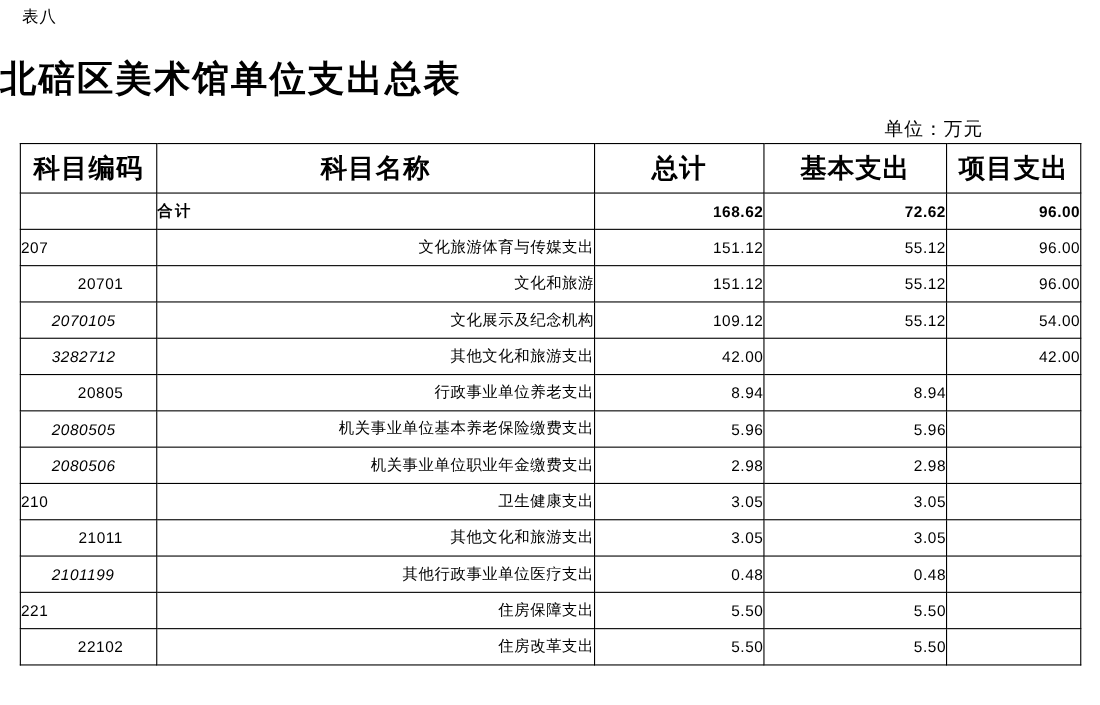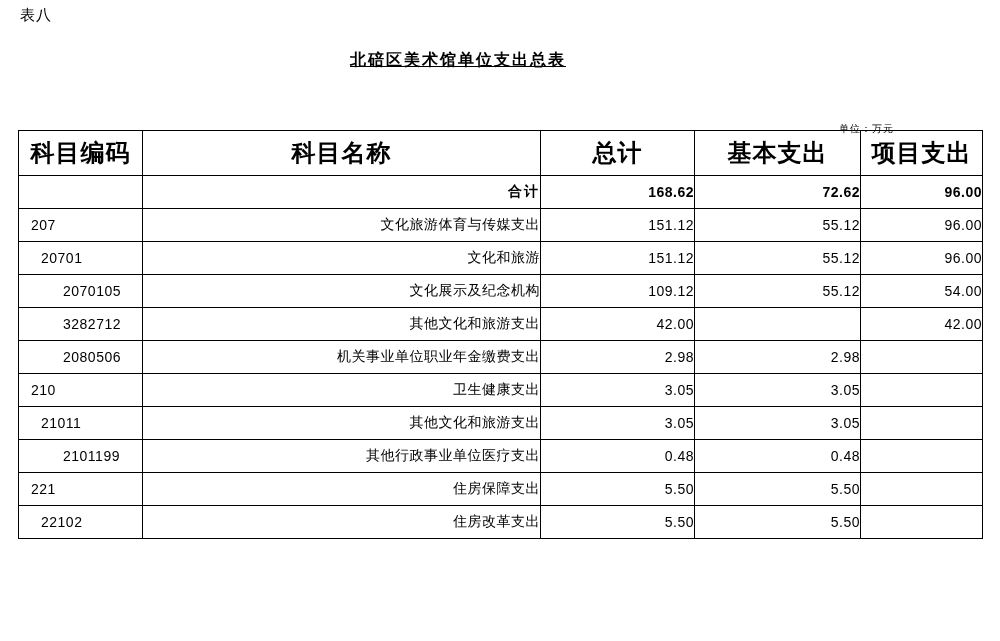--- a/index.html
+++ b/index.html
@@ -27,32 +27,30 @@
     top: 6px;
     font-size: 15px;
     font-family: "Liberation Sans", "DejaVu Sans", sans-serif;
     letter-spacing: 1px;
   }
   .doc-title {
     position: absolute;
     left: 0;
     right: 0;
     top: 50px;
-    text-align: center;
-    font-size: 16px;
+    font-size: 33px;
     font-weight: bold;
     font-family: "Liberation Sans", "DejaVu Sans", sans-serif;
     letter-spacing: 2px;
-    text-decoration: underline;
   }
   .unit-note {
     position: absolute;
     right: 22px;
-    top: 122px;
-    font-size: 10px;
+    top: 106px;
+    font-size: 17px;
     font-family: Liberation Serif, serif;
     letter-spacing: 1px;
   }
   table.budget {
     position: absolute;
     left: 18px;
     top: 130px;
     width: 964px;
     border-collapse: collapse;
     table-layout: fixed;
@@ -79,44 +77,44 @@
   .col-name { width: 398px; }
   .col-total { width: 154px; }
   .col-basic { width: 166px; }
   .col-project { width: 122px; }
 
   td.code {
     text-align: left;
     padding-left: 12px;
     letter-spacing: 0.5px;
   }
-  td.code.lv1 { padding-left: 12px; }
-  td.code.lv2 { padding-left: 22px; }
-  td.code.lv3 { padding-left: 44px; }
+  td.code.lv1 { }
+  td.code.lv2 { padding-left: 22px; text-align: center; }
+  td.code.lv3 { padding-left: 28px; font-style: italic; }
 
   td.name {
     text-align: right;
     padding-left: 10px;
     letter-spacing: 0.5px;
   }
   td.name.lv1 { padding-left: 10px; }
   td.name.lv2 { padding-left: 38px; }
   td.name.lv3 { padding-left: 46px; }
 
   td.num {
     text-align: right;
     padding-right: 10px;
     font-family: "Liberation Sans", "DejaVu Sans", sans-serif;
     letter-spacing: 0.5px;
   }
   tr.total-row td {
     font-weight: bold;
   }
   tr.total-row td.name {
-    text-align: right;
+    text-align: left;
     padding-left: 0;
     letter-spacing: 2px;
     font-family: Liberation Serif, serif;
   }
 </style>
 </head>
 <body>
 
 <div class="page">
 
@@ -173,20 +171,34 @@
           <td class="num">54.00</td>
         </tr>
         <tr>
           <td class="code lv3">3282712</td>
           <td class="name lv3">其他文化和旅游支出</td>
           <td class="num">42.00</td>
           <td class="num"></td>
           <td class="num">42.00</td>
         </tr>
         <tr>
+          <td class="code lv2">20805</td>
+          <td class="name lv2">行政事业单位养老支出</td>
+          <td class="num">8.94</td>
+          <td class="num">8.94</td>
+          <td class="num"></td>
+        </tr>
+        <tr>
+          <td class="code lv3">2080505</td>
+          <td class="name lv3">机关事业单位基本养老保险缴费支出</td>
+          <td class="num">5.96</td>
+          <td class="num">5.96</td>
+          <td class="num"></td>
+        </tr>
+        <tr>
           <td class="code lv3">2080506</td>
           <td class="name lv3">机关事业单位职业年金缴费支出</td>
           <td class="num">2.98</td>
           <td class="num">2.98</td>
           <td class="num"></td>
         </tr>
         <tr>
           <td class="code lv1">210</td>
           <td class="name lv1">卫生健康支出</td>
           <td class="num">3.05</td>

